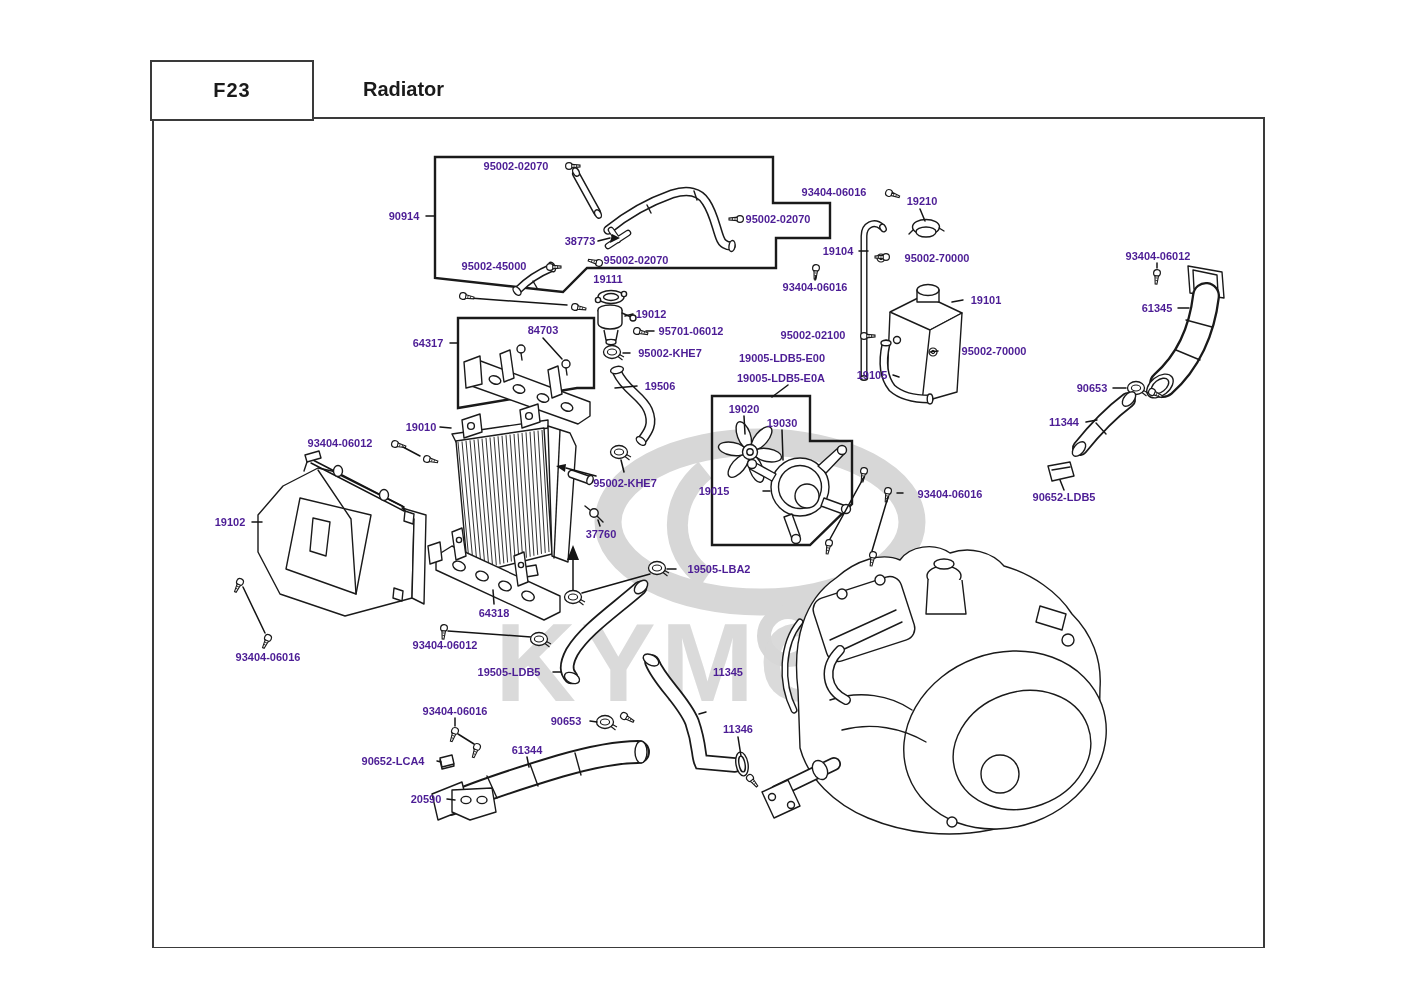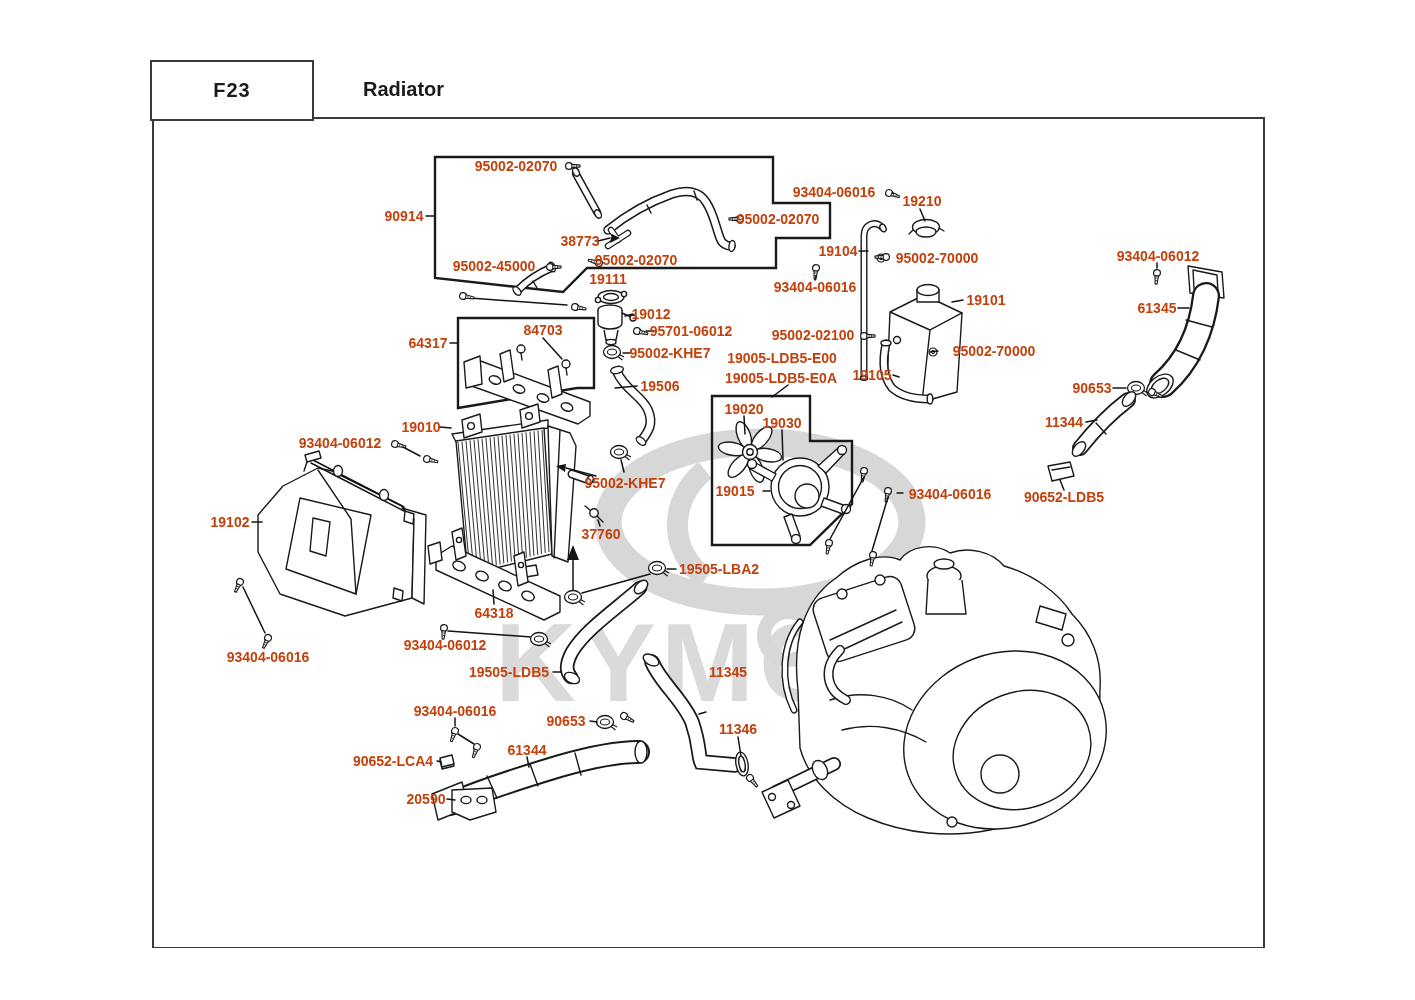--- a/index.html
+++ b/index.html
@@ -5,22 +5,22 @@
   html,body{margin:0;padding:0;background:#fff;}
   .page{position:relative;width:1415px;height:948px;background:#ffffff;overflow:hidden;
         font-family:"Liberation Sans",sans-serif;color:#1a1a1a;}
   .code-box{position:absolute;left:150px;top:60px;width:160px;height:57px;border:2px solid #3a3a3a;
         background:#fff;display:flex;align-items:center;justify-content:center;
         font-size:20px;font-weight:bold;letter-spacing:1px;z-index:3;}
   .doc-title{position:absolute;left:363px;top:78px;font-size:20px;font-weight:bold;z-index:3;}
   .frame{position:absolute;left:152px;top:117px;width:1109px;height:828px;border:2px solid #3a3a3a;z-index:0;}
   .diagram-svg{position:absolute;left:0;top:0;z-index:1;}
   .labels-layer{position:absolute;left:0;top:0;width:1415px;height:1000px;z-index:2;}
-  .plabel{position:absolute;transform:translate(-50%,-50%);font-size:14px;font-weight:bold;
-        white-space:nowrap;color:#c2410c;}
+  .plabel{position:absolute;transform:translate(-50%,-50%);font-size:11px;font-weight:bold;
+        white-space:nowrap;color:#4c1d95;}
   .page-num{position:absolute;left:152px;top:950px;width:1109px;text-align:center;
         font-size:17px;font-weight:bold;z-index:3;}
   
   svg .ln{stroke:#1a1a1a;fill:none;stroke-width:1.4;stroke-linecap:round;stroke-linejoin:round;}
   svg .wf{stroke:#1a1a1a;fill:#ffffff;stroke-width:1.4;stroke-linejoin:round;}
   svg .bx{stroke:#1a1a1a;fill:none;stroke-width:2.4;stroke-linejoin:miter;}
   svg .ld{stroke:#141414;fill:none;stroke-width:1.5;stroke-linecap:round;}
   svg .tub{stroke:#1a1a1a;fill:none;stroke-linecap:round;}
   svg .tui{stroke:#ffffff;fill:none;stroke-linecap:round;}
   svg .wm{fill:#d7d7d7;stroke:none;}
@@ -420,21 +420,21 @@
       <div class="plabel" style="left: 813px; top: 335px;">95002-02100</div>
       <div class="plabel" style="left: 782px; top: 358px;">19005-LDB5-E00</div>
       <div class="plabel" style="left: 781px; top: 378px;">19005-LDB5-E0A</div>
       <div class="plabel" style="left: 872px; top: 375px;">19105</div>
       <div class="plabel" style="left: 994px; top: 351px;">95002-70000</div>
       <div class="plabel" style="left: 1092px; top: 388px;">90653</div>
       <div class="plabel" style="left: 1064px; top: 422px;">11344</div>
       <div class="plabel" style="left: 1064px; top: 497px;">90652-LDB5</div>
       <div class="plabel" style="left: 744px; top: 409px;">19020</div>
       <div class="plabel" style="left: 782px; top: 423px;">19030</div>
-      <div class="plabel" style="left: 735px; top: 491px;">19015</div>
+      <div class="plabel" style="left: 714px; top: 491px;">19015</div>
       <div class="plabel" style="left: 950px; top: 494px;">93404-06016</div>
       <div class="plabel" style="left: 421px; top: 427px;">19010</div>
       <div class="plabel" style="left: 340px; top: 443px;">93404-06012</div>
       <div class="plabel" style="left: 230px; top: 522px;">19102</div>
       <div class="plabel" style="left: 625px; top: 483px;">95002-KHE7</div>
       <div class="plabel" style="left: 601px; top: 534px;">37760</div>
       <div class="plabel" style="left: 719px; top: 569px; text-align: center;">19505-LBA2</div>
       <div class="plabel" style="left: 494px; top: 613px;">64318</div>
       <div class="plabel" style="left: 268px; top: 657px;">93404-06016</div>
       <div class="plabel" style="left: 445px; top: 645px;">93404-06012</div>

